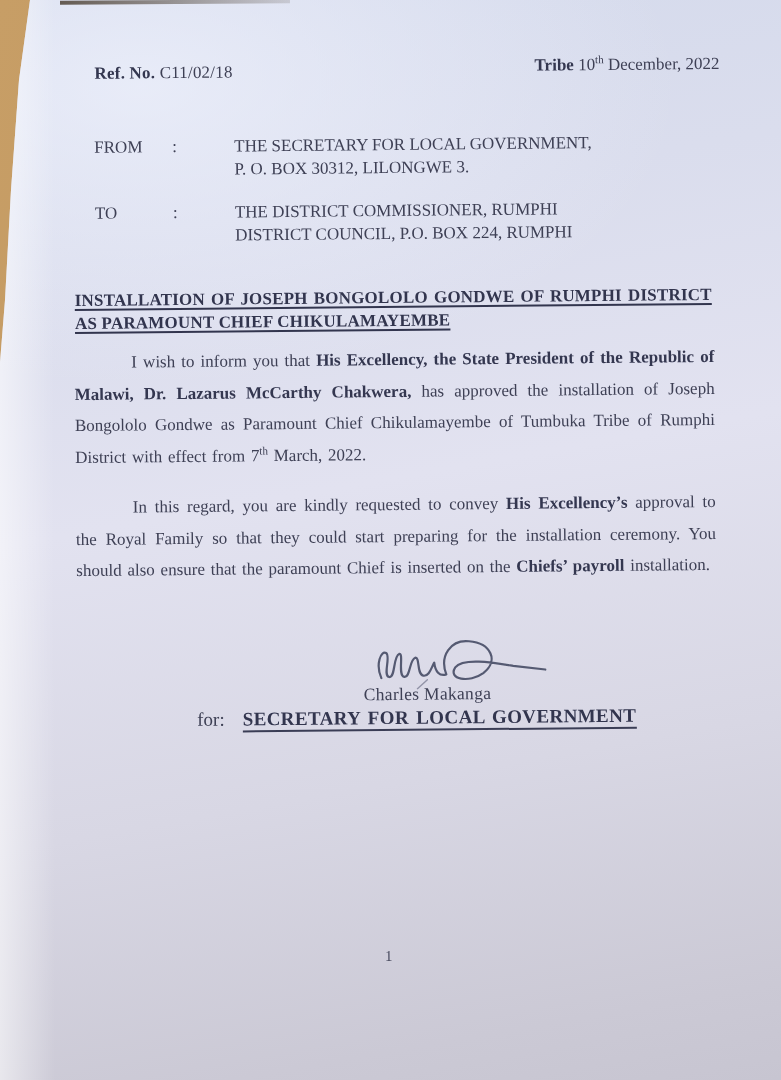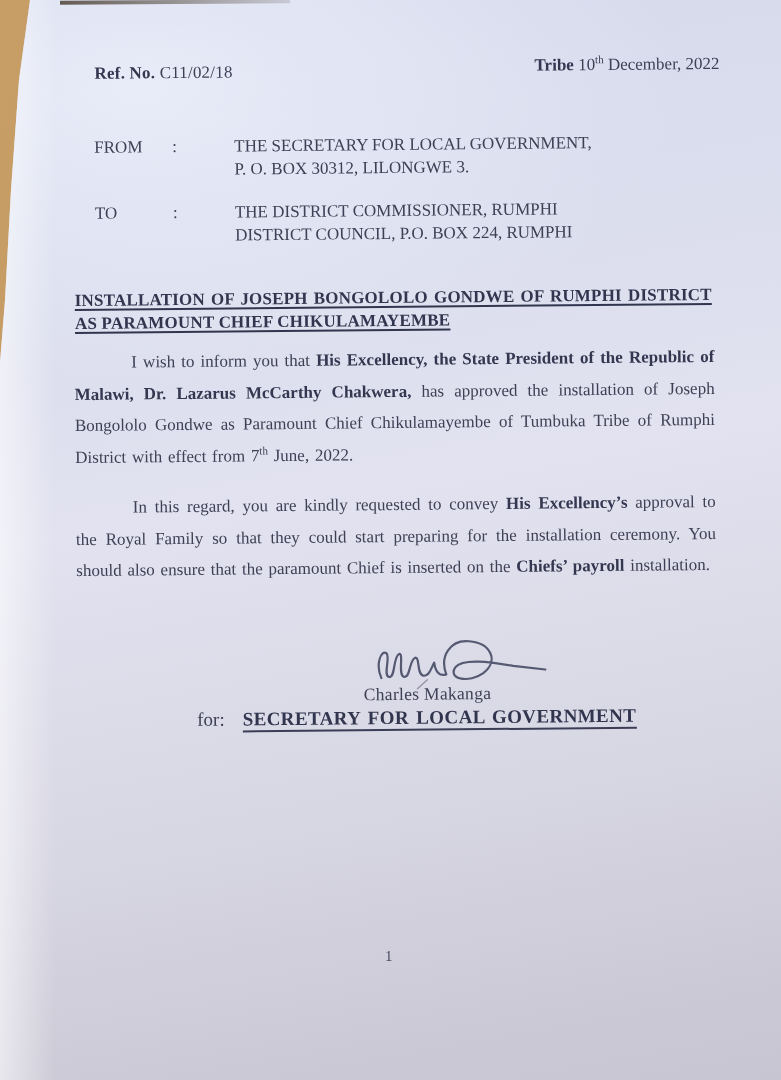--- a/index.html
+++ b/index.html
@@ -98,21 +98,21 @@
   </div>
 
   <div class="addr-block addr-to">
     <span>TO</span>
     <span>:</span>
     <span><span>THE DISTRICT COMMISSIONER, RUMPHI</span><br><span>DISTRICT COUNCIL, P.O. BOX 224, RUMPHI</span></span>
   </div>
 
   <div class="subject">INSTALLATION OF JOSEPH BONGOLOLO GONDWE OF RUMPHI DISTRICT AS PARAMOUNT CHIEF CHIKULAMAYEMBE</div>
 
-  <div class="para para1"><span>I wish to inform you that </span><span class="b">His Excellency, the State President of the Republic of Malawi, Dr. Lazarus McCarthy Chakwera,</span><span> has approved the installation of Joseph Bongololo Gondwe as Paramount Chief Chikulamayembe of Tumbuka Tribe of Rumphi District with effect from 7</span><sup>th</sup><span> June, 2022.</span></div>
+  <div class="para para1"><span>I wish to inform you that </span><span class="b">His Excellency, the State President of the Republic of Malawi, Dr. Lazarus McCarthy Chakwera,</span><span> has approved the installation of Joseph Bongololo Gondwe as Paramount Chief Chikulamayembe of Tumbuka Tribe of Rumphi District with effect from 7</span><sup>th</sup><span> March, 2022.</span></div>
 
   <div class="para para2"><span>In this regard, you are kindly requested to convey </span><span class="b">His Excellency’s</span><span> approval to the Royal Family so that they could start preparing for the installation ceremony. You should also ensure that the paramount Chief is inserted on the </span><span class="b">Chiefs’ payroll</span><span> installation.</span></div>
 
   <div class="sig-block">
     <svg class="sig-svg" width="190" height="56" viewBox="0 0 190 56" fill="none" xmlns="http://www.w3.org/2000/svg">
       <path d="M14 44 C8 30 14 16 19 19 C24 22 15 42 22 43 C28 44 26 22 32 20 C37 19 30 42 37 43 C43 44 42 26 48 24 C53 23 49 40 56 42 C62 43 64 34 67 29 C68 38 72 43 79 41 C72 22 84 6 102 8 C124 10 132 28 116 40 C102 50 80 46 88 34 C96 24 128 30 146 33 L178 37" stroke="#555a72" stroke-width="2.2" stroke-linecap="round" stroke-linejoin="round"></path>
       <path d="M60 46 L50 55" stroke="#555a72" stroke-width="1.4" stroke-linecap="round" opacity="0.55"></path>
     </svg>
     <div class="sig-name">Charles Makanga</div>
     <div class="for-line">

